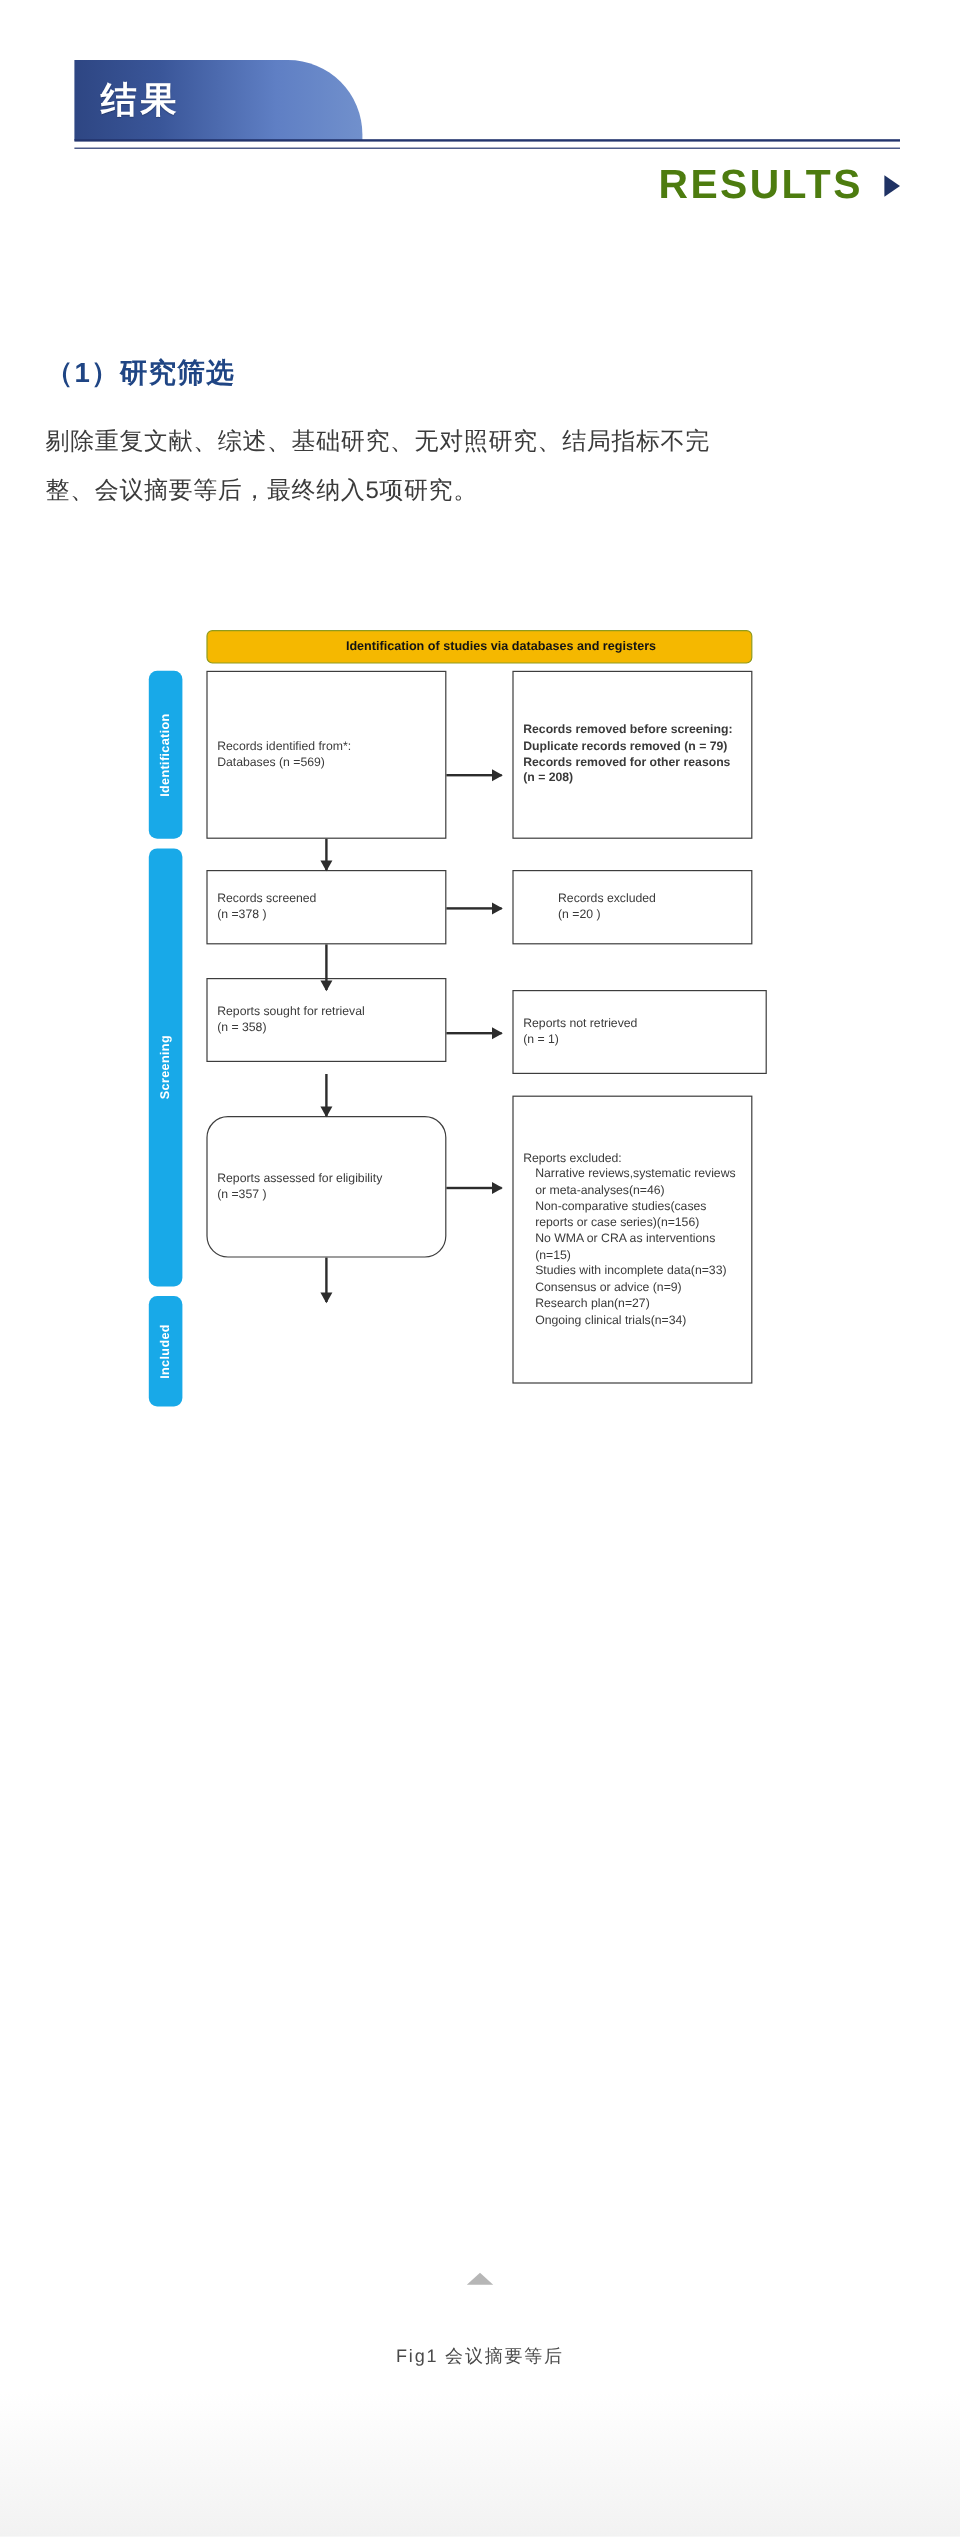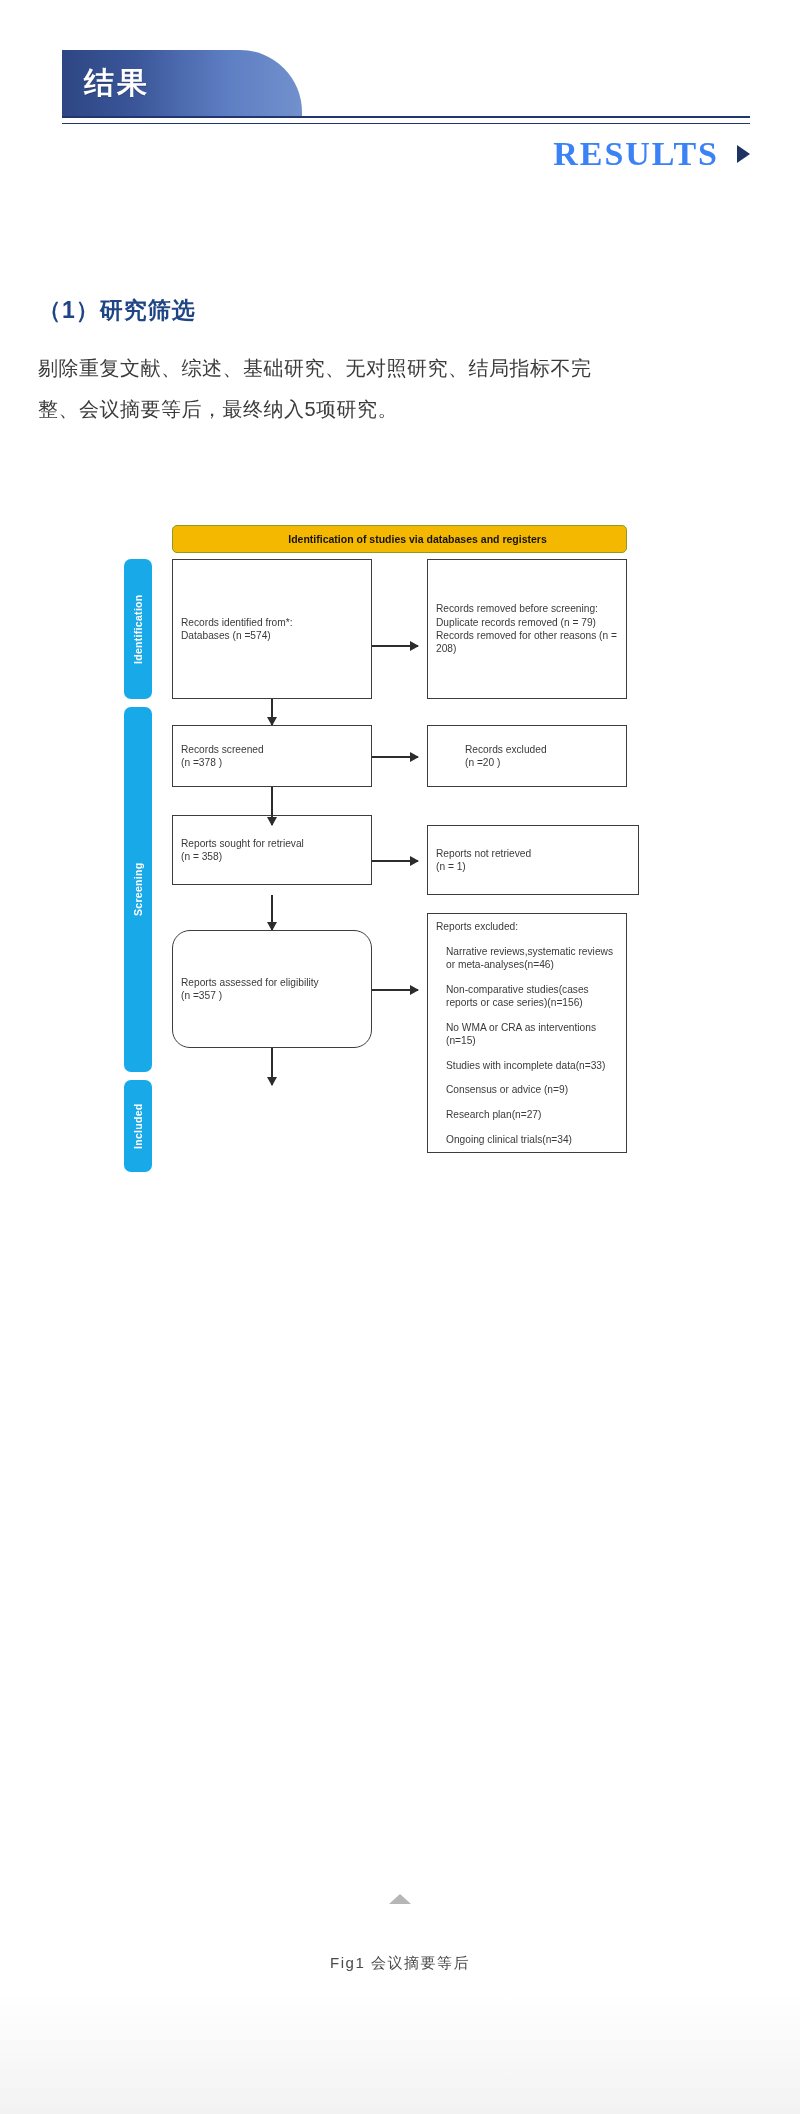--- a/index.html
+++ b/index.html
@@ -57,25 +57,25 @@
   }
   .results-row {
     position: absolute;
     right: 50px;
     top: 135px;
     display: flex;
     align-items: center;
     gap: 18px;
   }
   .results-en {
-    font-family: Liberation Serif, serif;
+    font-family: Liberation Sans, sans-serif;
     font-weight: bold;
     font-size: 34px;
     letter-spacing: 2px;
-    color: #3b82f6;
+    color: #4d7c0f;
   }
   .results-arrow {
     width: 0; height: 0;
     border-left: 13px solid #1f3264;
     border-top: 9px solid transparent;
     border-bottom: 9px solid transparent;
   }
 
   
   .section-title {
@@ -149,21 +149,21 @@
     background: #ffffff;
     font-size: 10.2px;
     line-height: 1.32;
     color: #3a3a3a;
     padding: 6px 8px;
     display: flex;
     flex-direction: column;
     justify-content: center;
     white-space: pre-line;
   }
-  .fbox.top-align { justify-content: space-between; }
+  .fbox.top-align { justify-content: center; }
   .fbox .sub { padding-left: 10px; display:block; }
 
   
   .b-ident      { left: 52px;  top: 34px;  width: 200px; height: 140px; }
   .b-screened   { left: 52px;  top: 200px; width: 200px; height: 62px;  }
   .b-sought     { left: 52px;  top: 290px; width: 200px; height: 70px;  }
   .b-assessed   { left: 52px;  top: 405px; width: 200px; height: 118px; border-radius: 18px; }
   .b-included   { left: 52px;  top: 560px; width: 200px; height: 70px;  }
   
   .b-removed    { left: 307px; top: 34px;  width: 200px; height: 140px; }
@@ -263,22 +263,22 @@
     <span>Identification</span>
   </div>
   <div class="side-band band-screen">
     <span>Screening</span>
   </div>
   <div class="side-band band-incl">
     <span>Included</span>
   </div>
 
   <div class="fbox b-ident">Records identified from*:
-Databases (n =574)</div>
-  <div class="fbox b-removed top-align" style="justify-content:center;">Records removed before screening:
+Databases (n =569)</div>
+  <div class="fbox b-removed top-align" style="justify-content:center;font-weight:bold;">Records removed before screening:
 Duplicate records removed  (n = 79)
 Records removed for other reasons (n = 208)</div>
   <div class="fbox b-screened">Records screened
 (n =378 )</div>
   <div class="fbox b-excl1">Records excluded
 (n =20 )</div>
   <div class="fbox b-sought">Reports sought for retrieval
 (n = 358)</div>
   <div class="fbox b-notretr">Reports not retrieved
 (n = 1)</div>

